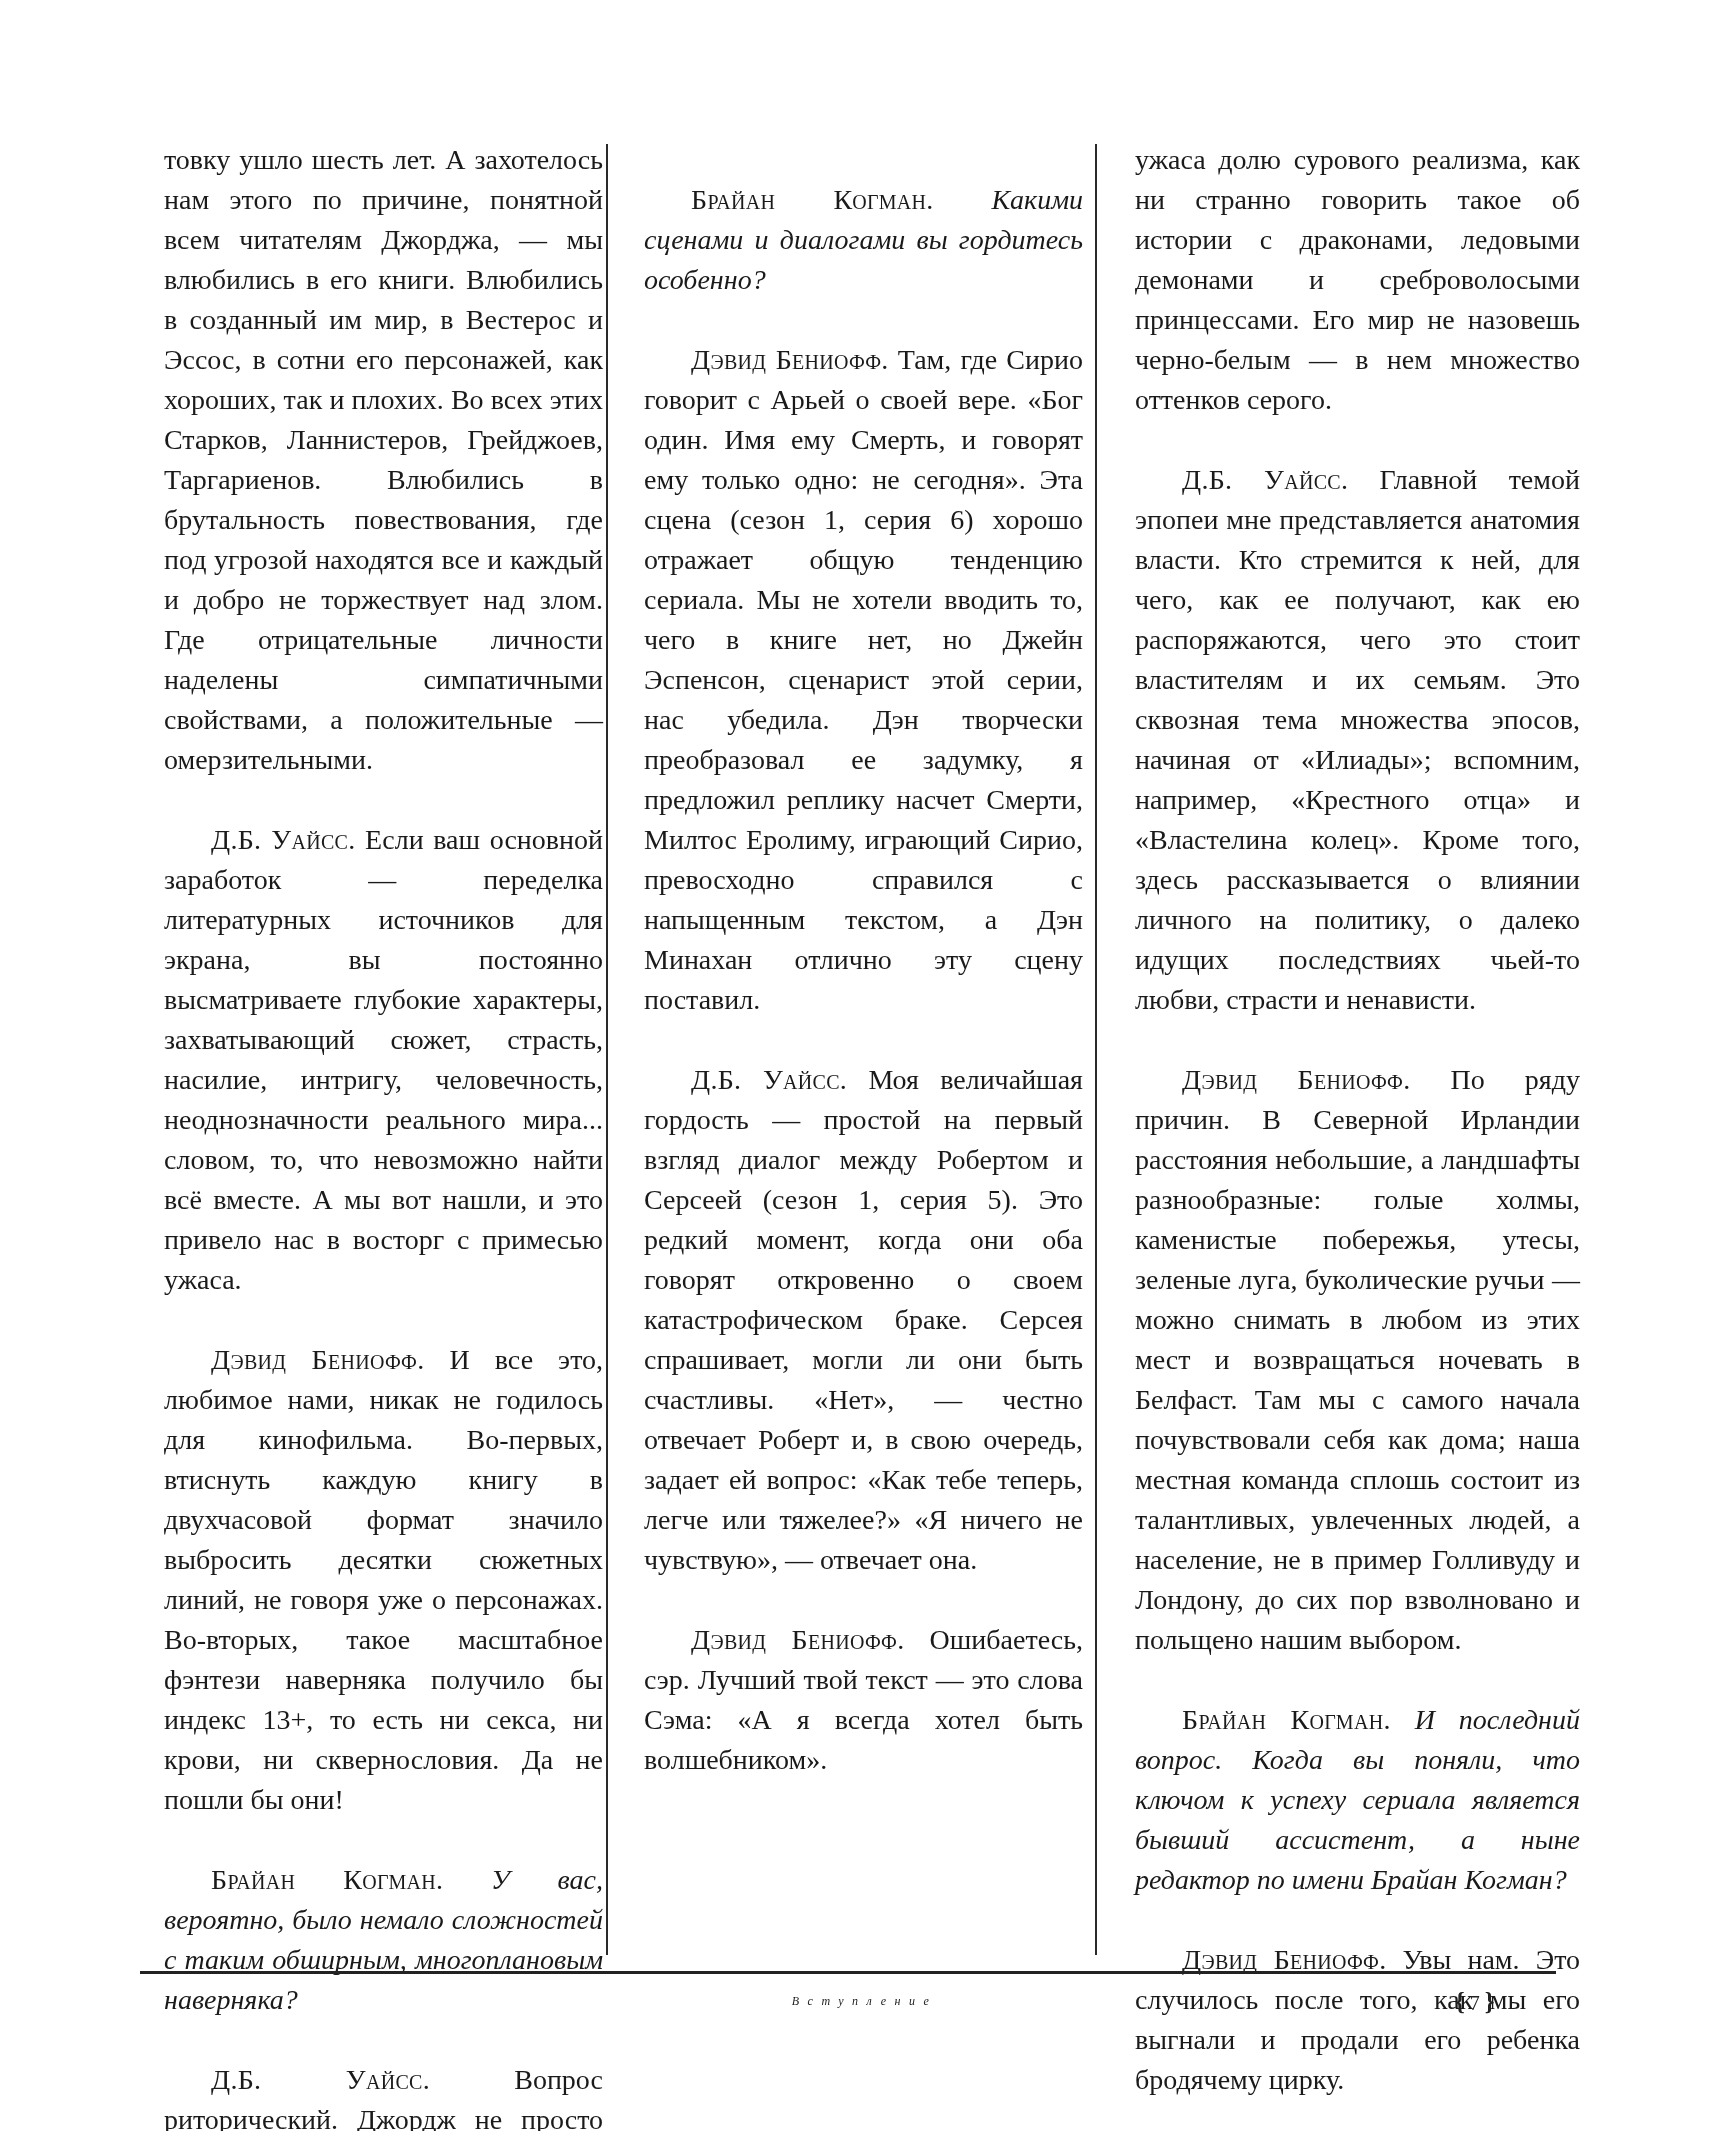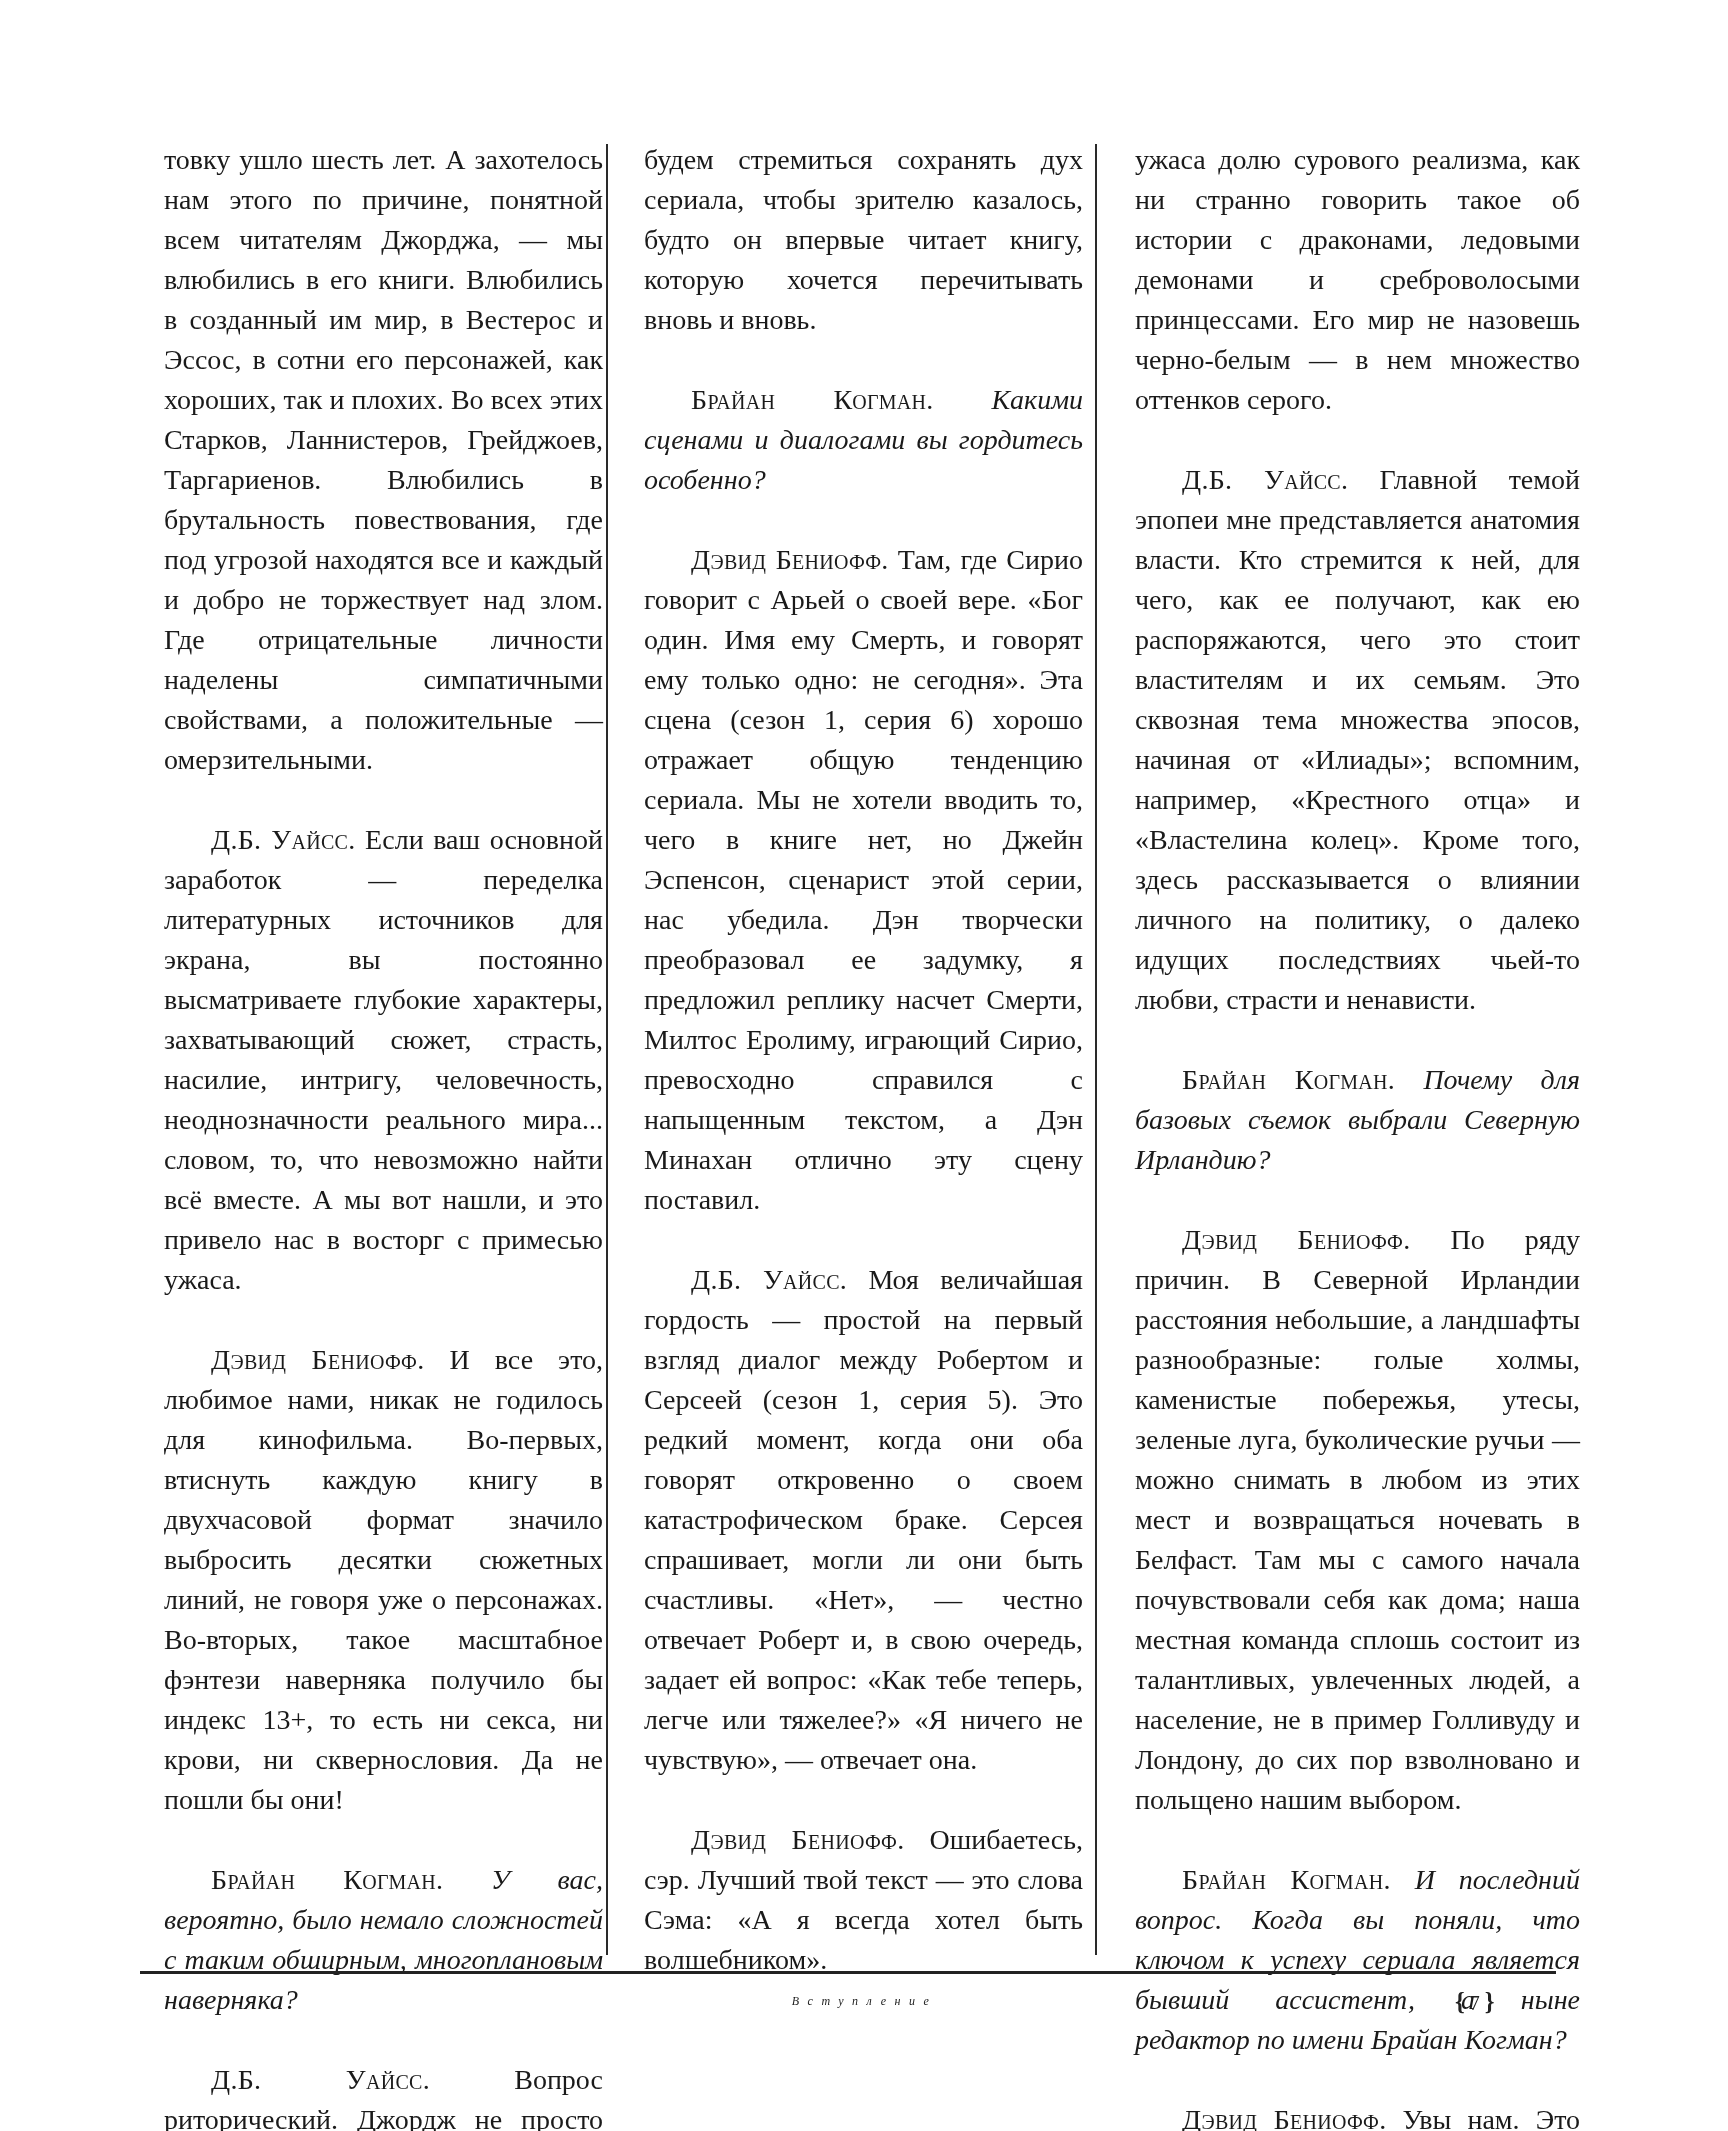--- a/index.html
+++ b/index.html
@@ -33,31 +33,29 @@
   <div class="columns">
     <div class="col col-1">
         <p class="para"><span>товку ушло шесть лет. А захотелось нам этого по причине, понятной всем читателям Джорджа, — мы влюбились в его книги. Влюбились в созданный им мир, в Вестерос и Эссос, в сотни его персонажей, как хороших, так и плохих. Во всех этих Старков, Ланнистеров, Грейджоев, Таргариенов. Влюбились в брутальность повествования, где под угрозой находятся все и каждый и добро не торжествует над злом. Где отрицательные личности наделены симпатичными свойствами, а положительные — омерзительными.</span></p>
         <p class="para indent gap"><span class="speaker">Д.Б. Уайсс.</span><span> Если ваш основной заработок — переделка литературных источников для экрана, вы постоянно высматриваете глубокие характеры, захватывающий сюжет, страсть, насилие, интригу, человечность, неоднозначности реального мира... словом, то, что невозможно найти всё вместе. А мы вот нашли, и это привело нас в восторг с примесью ужаса.</span></p>
         <p class="para indent gap"><span class="speaker">Дэвид Бениофф.</span><span> И все это, любимое нами, никак не годилось для кинофильма. Во-первых, втиснуть каждую книгу в двухчасовой формат значило выбросить десятки сюжетных линий, не говоря уже о персонажах. Во-вторых, такое масштабное фэнтези наверняка получило бы индекс 13+, то есть ни секса, ни крови, ни сквернословия. Да не пошли бы они!</span></p>
         <p class="para indent gap"><span class="speaker">Брайан Когман.</span><span class="question"> У вас, вероятно, было немало сложностей с таким обширным, многоплановым наверняка?</span></p>
         <p class="para indent gap"><span class="speaker">Д.Б. Уайсс.</span><span> Вопрос риторический. Джордж не просто рассказывает историю, он творит свой особый мир. На историю десяти часов вполне хватит, но мир требует творческого подхода, чтобы не упустить что-то ценное. В первом сезоне мы, кажется, умудрились спасти все любимое, но впоследствии, увы, без сокращений не обойтись — иначе нам пришлось бы снимать по 30 серий в каждом сезоне и разориться на кастинге. При этом мы всегда</span></p>
       </div>
     <div class="divider divider-1"></div>
     <div class="col col-2">
-        <p class="para"><span>будем стремиться сохранять дух сериала, чтобы зрителю казалось, будто он впервые читает книгу, которую хочется перечитывать вновь и вновь.</span></p>
         <p class="para indent gap"><span class="speaker">Брайан Когман.</span><span class="question"> Какими сценами и диалогами вы гордитесь особенно?</span></p>
         <p class="para indent gap"><span class="speaker">Дэвид Бениофф.</span><span> Там, где Сирио говорит с Арьей о своей вере. «Бог один. Имя ему Смерть, и говорят ему только одно: не сегодня». Эта сцена (сезон 1, серия 6) хорошо отражает общую тенденцию сериала. Мы не хотели вводить то, чего в книге нет, но Джейн Эспенсон, сценарист этой серии, нас убедила. Дэн творчески преобразовал ее задумку, я предложил реплику насчет Смерти, Милтос Еролиму, играющий Сирио, превосходно справился с напыщенным текстом, а Дэн Минахан отлично эту сцену поставил.</span></p>
         <p class="para indent gap"><span class="speaker">Д.Б. Уайсс.</span><span> Моя величайшая гордость — простой на первый взгляд диалог между Робертом и Серсеей (сезон 1, серия 5). Это редкий момент, когда они оба говорят откровенно о своем катастрофическом браке. Серсея спрашивает, могли ли они быть счастливы. «Нет», — честно отвечает Роберт и, в свою очередь, задает ей вопрос: «Как тебе теперь, легче или тяжелее?» «Я ничего не чувствую», — отвечает она.</span></p>
         <p class="para indent gap"><span class="speaker">Дэвид Бениофф.</span><span> Ошибаетесь, сэр. Лучший твой текст — это слова Сэма: «А я всегда хотел быть волшебником».</span></p>
       </div>
     <div class="divider divider-2"></div>
     <div class="col col-3">
         <p class="para"><span>ужаса долю сурового реализма, как ни странно говорить такое об истории с драконами, ледовыми демонами и среброволосыми принцессами. Его мир не назовешь черно-белым — в нем множество оттенков серого.</span></p>
         <p class="para indent gap"><span class="speaker">Д.Б. Уайсс.</span><span> Главной темой эпопеи мне представляется анатомия власти. Кто стремится к ней, для чего, как ее получают, как ею распоряжаются, чего это стоит властителям и их семьям. Это сквозная тема множества эпосов, начиная от «Илиады»; вспомним, например, «Крестного отца» и «Властелина колец». Кроме того, здесь рассказывается о влиянии личного на политику, о далеко идущих последствиях чьей-то любви, страсти и ненависти.</span></p>
-        <p class="para indent gap"><span class="speaker">Брайан Когман.</span><span class="question"> Почему для базовых съемок выбрали Северную Ирландию?</span></p>
         <p class="para indent gap"><span class="speaker">Дэвид Бениофф.</span><span> По ряду причин. В Северной Ирландии расстояния небольшие, а ландшафты разнообразные: голые холмы, каменистые побережья, утесы, зеленые луга, буколические ручьи — можно снимать в любом из этих мест и возвращаться ночевать в Белфаст. Там мы с самого начала почувствовали себя как дома; наша местная команда сплошь состоит из талантливых, увлеченных людей, а население, не в пример Голливуду и Лондону, до сих пор взволновано и польщено нашим выбором.</span></p>
         <p class="para indent gap"><span class="speaker">Брайан Когман.</span><span class="question"> И последний вопрос. Когда вы поняли, что ключом к успеху сериала является бывший ассистент, а ныне редактор по имени Брайан Когман?</span></p>
         <p class="para indent gap"><span class="speaker">Дэвид Бениофф.</span><span> Увы нам. Это случилось после того, как мы его выгнали и продали его ребенка бродячему цирку.</span></p>
       </div>
   </div>
 
   <div class="footer-rule"></div>
   <div class="footer-title">Вступление</div>
   <div class="page-number">
     <span class="brace">{</span>

